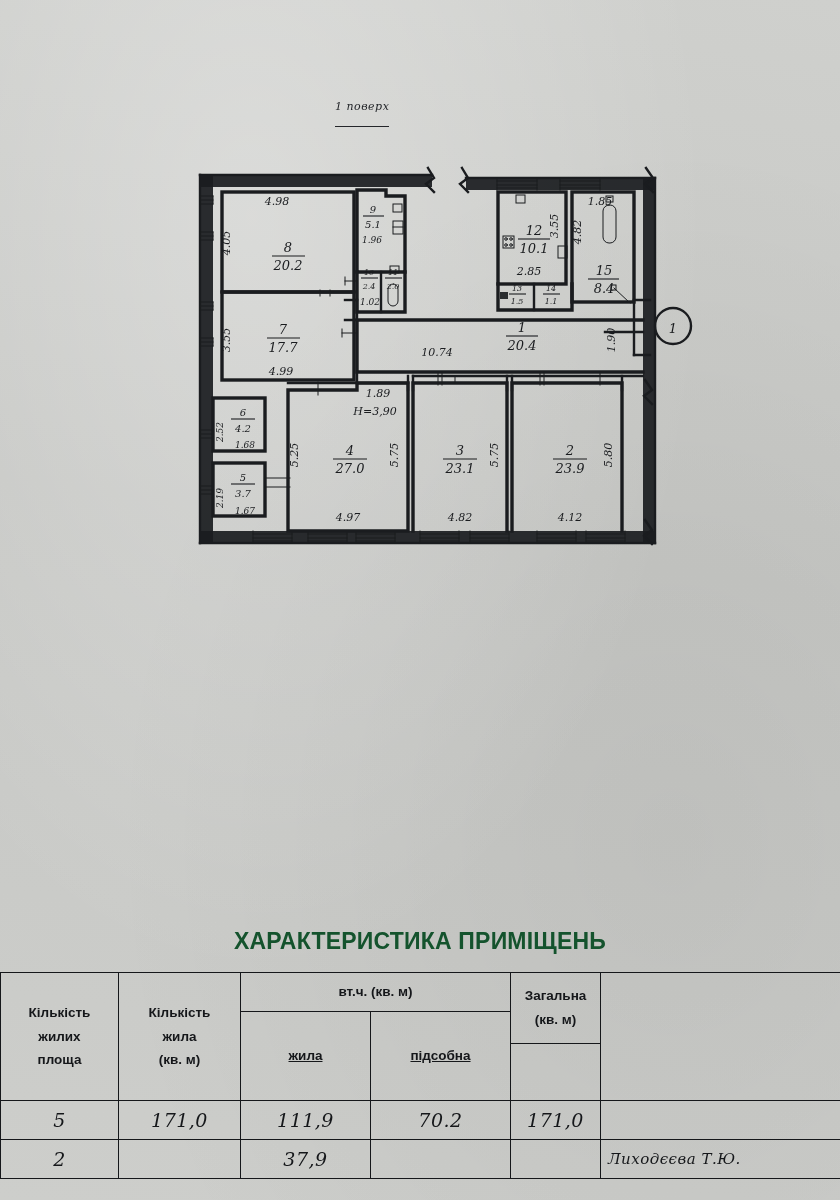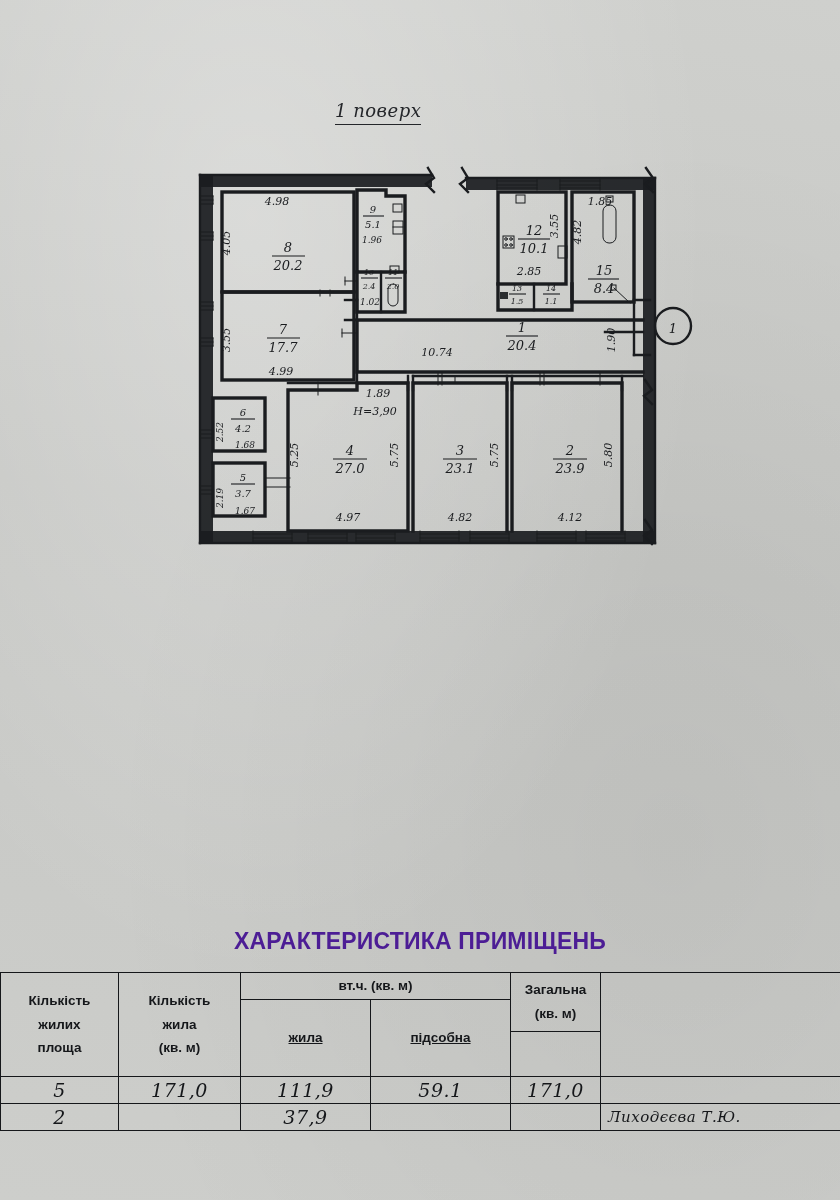--- a/index.html
+++ b/index.html
@@ -15,43 +15,43 @@
     position:absolute;inset:0;
     background:
       radial-gradient(ellipse at 30% 18%, rgba(255,255,255,.30), rgba(255,255,255,0) 55%),
       radial-gradient(ellipse at 80% 70%, rgba(0,0,0,.05), rgba(0,0,0,0) 60%),
       linear-gradient(188deg, #cfd0cd 0%, #c6c7c4 45%, #cdcecb 100%);
     pointer-events:none;
   }
   .plan-title{
     position:absolute;left:335px;top:100px;
     font-family:"DejaVu Serif", serif;
-    font-style:italic;font-size:18px;color:#24262a;
+    font-style:italic;font-size:11px;color:#24262a;
     letter-spacing:.5px;
     border-bottom:1.6px solid #24262a;
-    padding-bottom:3px;
+    padding-bottom:13px;
     white-space:nowrap;
   }
   
   #plan{position:absolute;left:0;top:0;}
   .tbl-title{
     position:absolute;left:0;top:928px;width:840px;
     text-align:center;
     font-family:"Liberation Sans", sans-serif;
-    font-weight:bold;font-size:23px;letter-spacing:.2px;color:#4c1d95;
+    font-weight:bold;font-size:23px;letter-spacing:.2px;color:#14532d;
   }
   
   .spec-table{
     position:absolute;left:0;top:972px;width:840px;
     border-collapse:collapse;
     table-layout:fixed;
   }
   .spec-table td,.spec-table th{
     border:1.6px solid #15171a;
-    padding:0;
+    padding:6px;
     text-align:center;
     vertical-align:middle;
     color:#15171a;
     background:transparent;
   }
   .spec-table th{
     font-weight:bold;font-size:13.5px;line-height:1.75;
   }
   .hdr-lines span{display:block;}
   .grp-hdr{height:26px;font-size:13.5px;}
@@ -372,21 +372,21 @@
     </tr>
     <tr>
       <th class="blank-hdr"></th>
     </tr>
   </thead>
   <tbody>
     <tr>
       <td class="val">5</td>
       <td class="val">171,0</td>
       <td class="val">111,9</td>
-      <td class="val">59.1</td>
+      <td class="val">70.2</td>
       <td class="val">171,0</td>
       <td class="val sig"></td>
     </tr>
     <tr>
       <td class="val">2</td>
       <td class="val"></td>
       <td class="val">37,9</td>
       <td class="val"></td>
       <td class="val"></td>
       <td class="val sig">Лиходєєва Т.Ю.</td>

